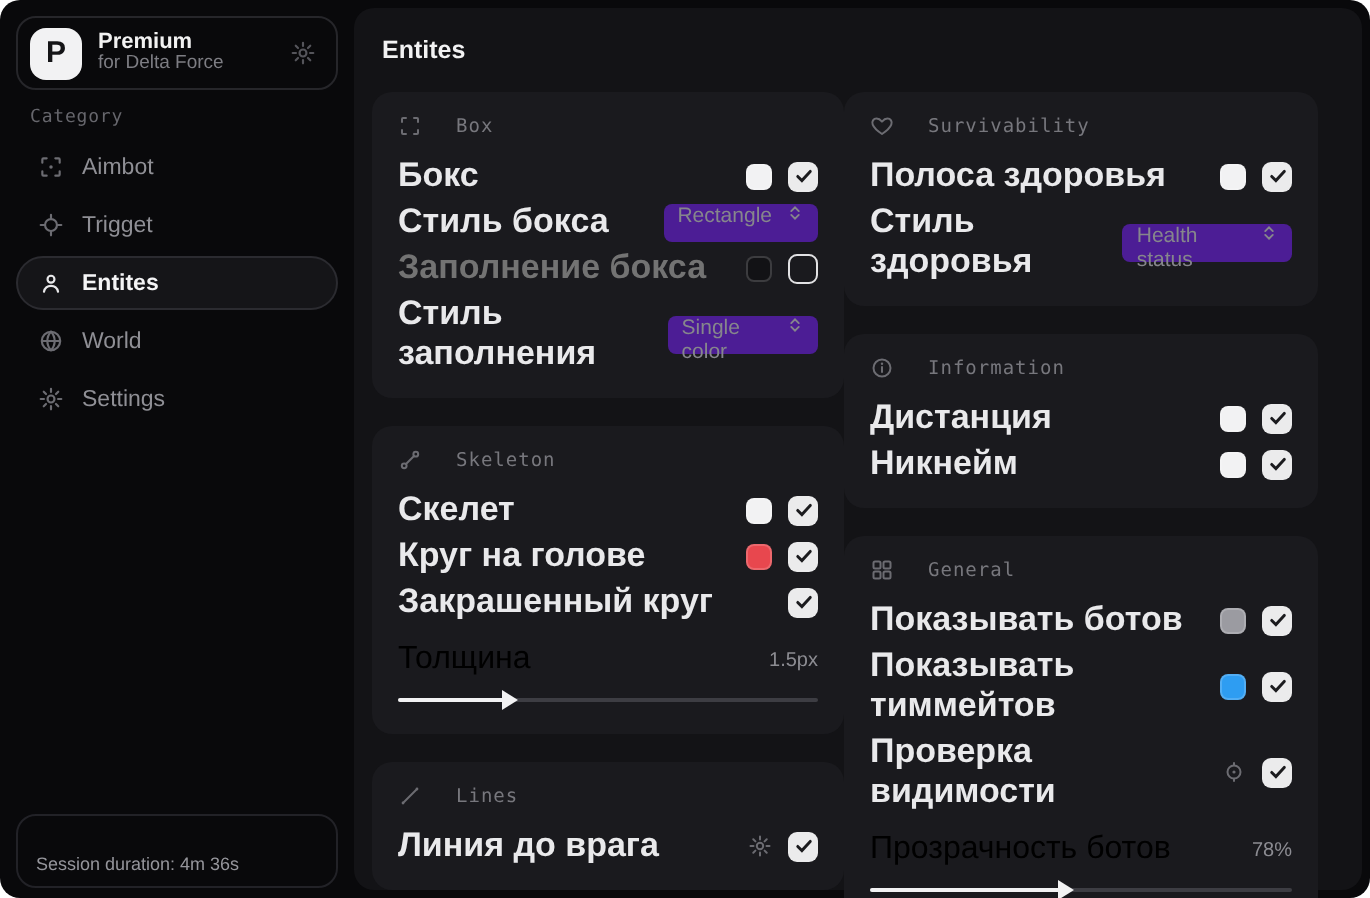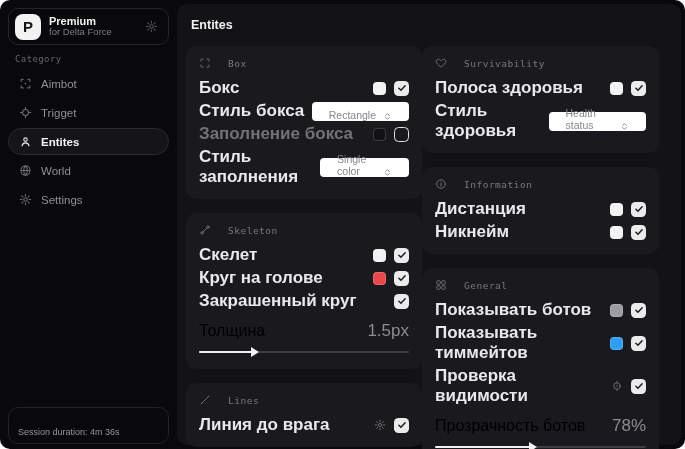--- a/index.html
+++ b/index.html
@@ -49,28 +49,28 @@
   .row { display:flex; align-items:center; justify-content:space-between; min-height:20px; margin-top:3px; }
   .row .lbl { font-size:17px; font-weight:600; color:#e9e9eb; }
   .row.dimmed .lbl { color:#737373; }
   .ctrls { display:flex; align-items:center; gap:8px; }
 
   .swatch { width:13px; height:13px; border-radius:4px; border:1px solid rgba(255,255,255,.18); cursor:pointer; }
   .cb { width:15px; height:15px; border-radius:4.5px; background:#ebebec; display:flex; align-items:center;
     justify-content:center; color:#1b1b1e; cursor:pointer; }
   .cb.unchecked { background:transparent; border:1.5px solid #e2e2e4; }
 
-  .select { height:19px; background:#ffffff; border-radius:4px; display:flex; align-items:flex-end; gap:7px;
-    padding:0 17px; cursor:pointer; }
+  .select { height:19px; background:#4c1d95; border-radius:4px; display:flex; align-items:flex-start; gap:7px;
+    padding:0 7px; cursor:pointer; }
   .select .selval { font-size:10.5px; color:#86868c; }
   .select .updown { display:flex; color:#86868c; }
 
   .slider-row { display:block; margin-top:10px; }
   .srow-top { display:flex; justify-content:space-between; align-items:center; }
-  .srow-top .val { font-size:17px; color:#8c8c92; }
+  .srow-top .val { font-size:10px; color:#8c8c92; }
   .track { position:relative; height:2px; background:#3d3d43; border-radius:1px; margin:10px 0 4px 0; cursor:pointer; }
   .fill { position:relative; height:2px; background:#f2f2f3; border-radius:1px; }
   .thumb { position:absolute; right:-7px; top:-4px; width:0; height:0;
     border-top:5px solid transparent; border-bottom:5px solid transparent; border-left:8px solid #f2f2f3; }
   .divider { height:1px; background:#27272c; margin:10px 0 8px 0; }
   .gear-mini { display:flex; color:#6c6c72; cursor:pointer; }
 </style>
 </head>
 <body>
 

